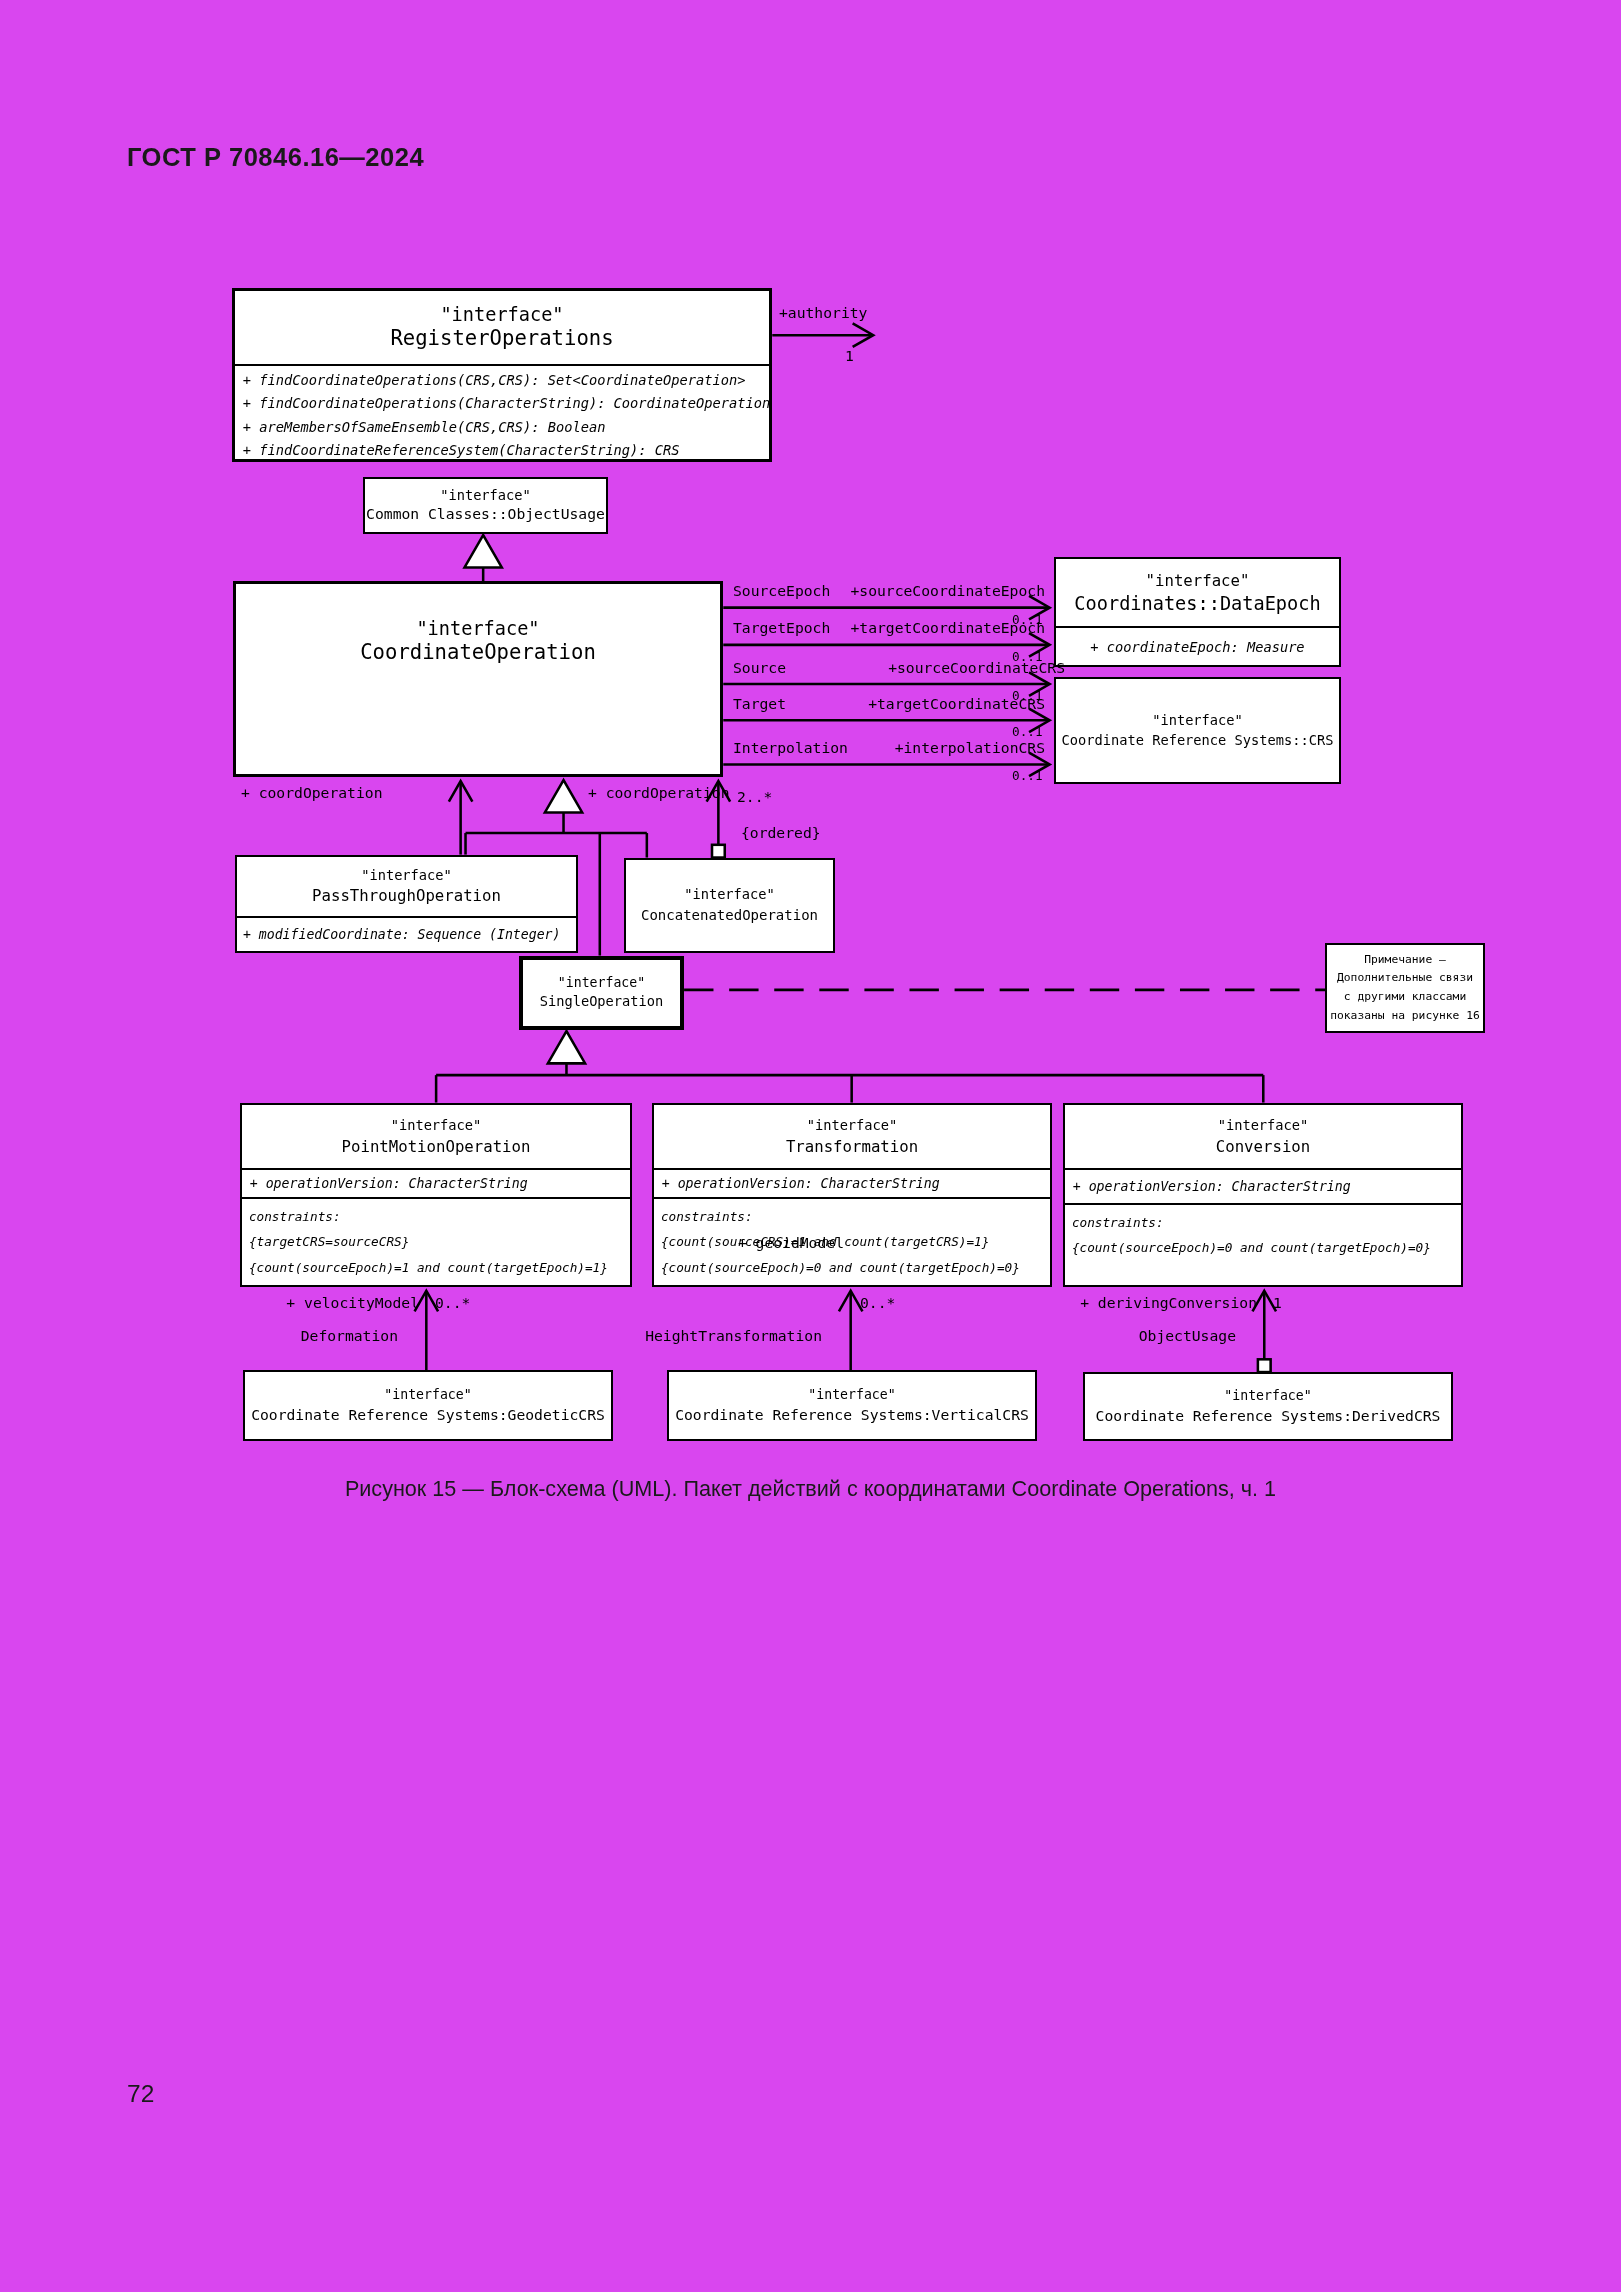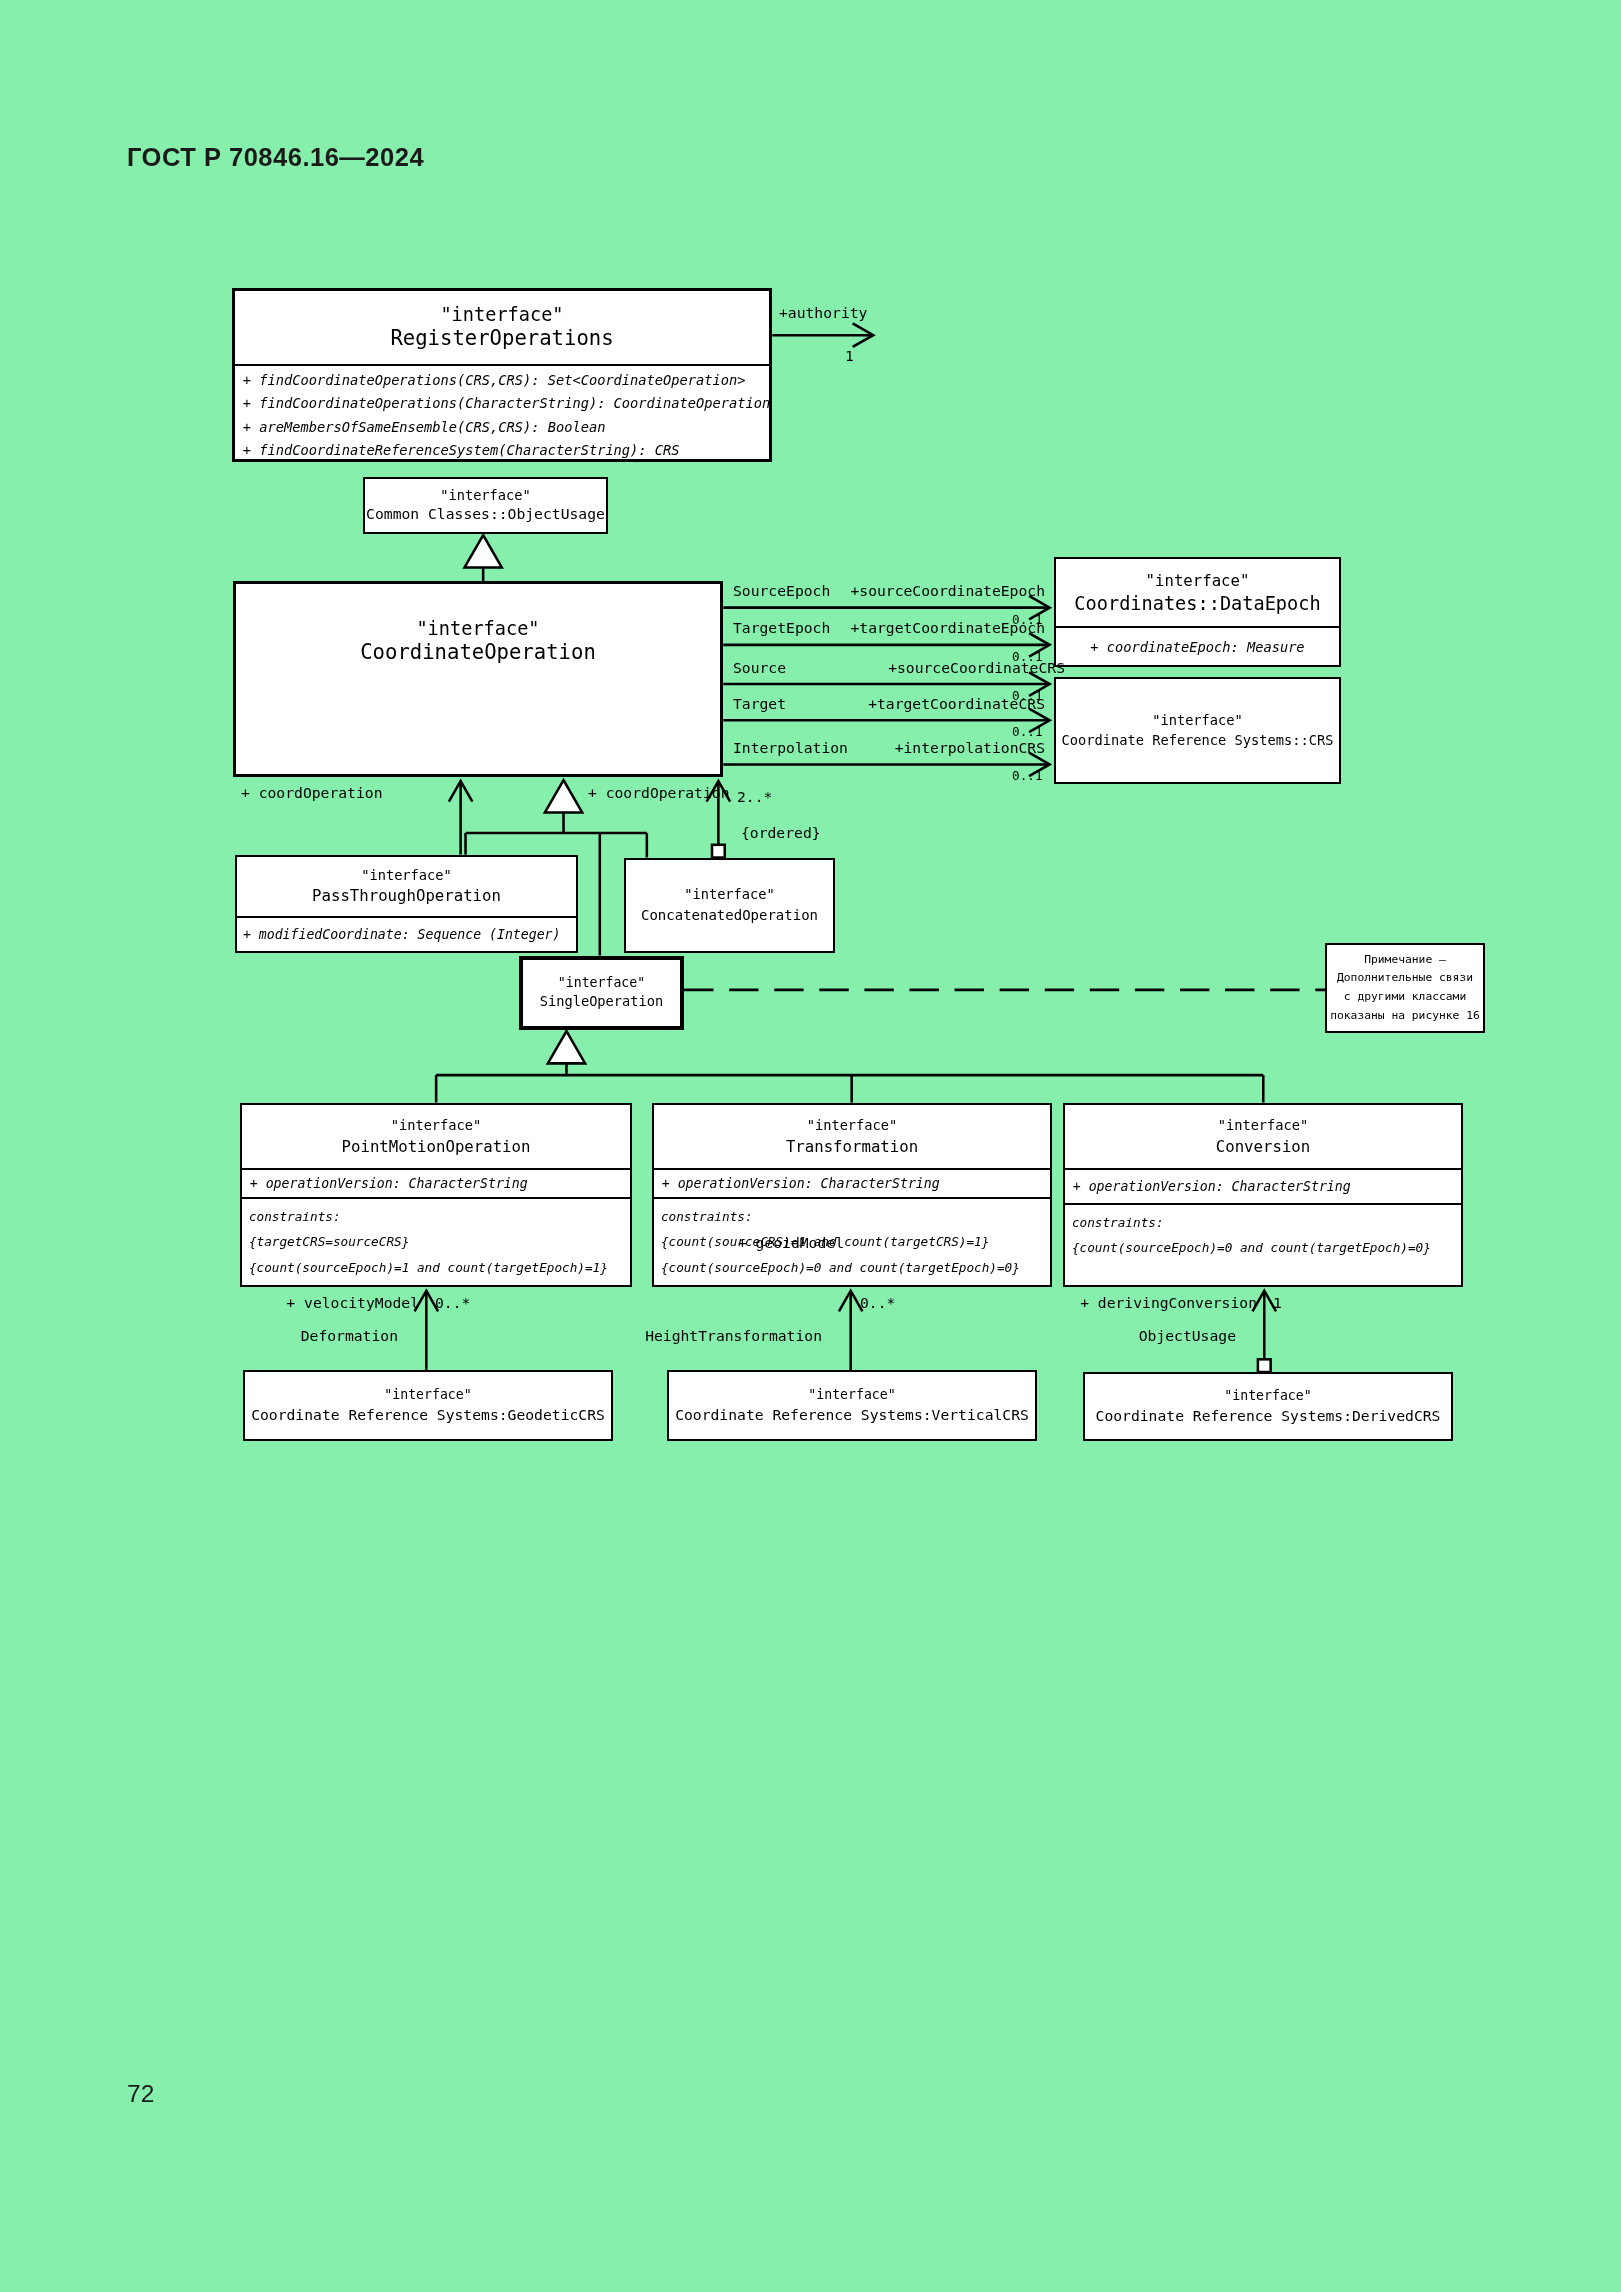--- a/index.html
+++ b/index.html
@@ -1,16 +1,16 @@
 <!DOCTYPE html>
 <html><head>
 <meta charset="utf-8">
 <style>
   html,body{margin:0;padding:0;background:#e8e8e8;}
-  .page{position:relative;width:1621px;height:2293px;background:#86efac;margin:0 auto;
+  .page{position:relative;width:1621px;height:2293px;background:#d946ef;margin:0 auto;
         font-family:"Liberation Sans",sans-serif;color:#1a1a1a;overflow:hidden;}
   .hdr{position:absolute;left:127px;top:143px;font-size:25.5px;font-weight:bold;letter-spacing:0.5px;}
   .intro{position:absolute;left:176px;top:214px;font-size:25.5px;}
   .caption{position:absolute;left:0;top:1476px;width:1621px;text-align:center;font-size:21.6px;}
   .pageno{position:absolute;left:127px;top:2080px;font-size:24.5px;}
 
   .diagram{position:absolute;left:0;top:0;width:1621px;height:1621px;}
   svg.connectors{position:absolute;left:0;top:0;pointer-events:none;}
 
   .ubox{position:absolute;box-sizing:border-box;border:2.9px solid #000;background:#fff;
@@ -300,16 +300,17 @@
 
     <div class="ubox" style="left:1083px;top:1372px;width:370px;height:69px;">
       <div class="head fillhead">
         <div class="stereo" style="font-size:13.2px;line-height:18.6px;">"interface"</div>
         <div class="cname" style="font-size:14.7px;line-height:20.6px;">Coordinate Reference Systems:DerivedCRS</div>
       </div>
     </div>
 
   </div>
 
+  <div class="caption">Рисунок 15 — Блок-схема (UML). Пакет действий с координатами Coordinate Operations, ч. 1</div>
   <div class="pageno">72</div>
 
 </div>
 
 
 </body></html>

